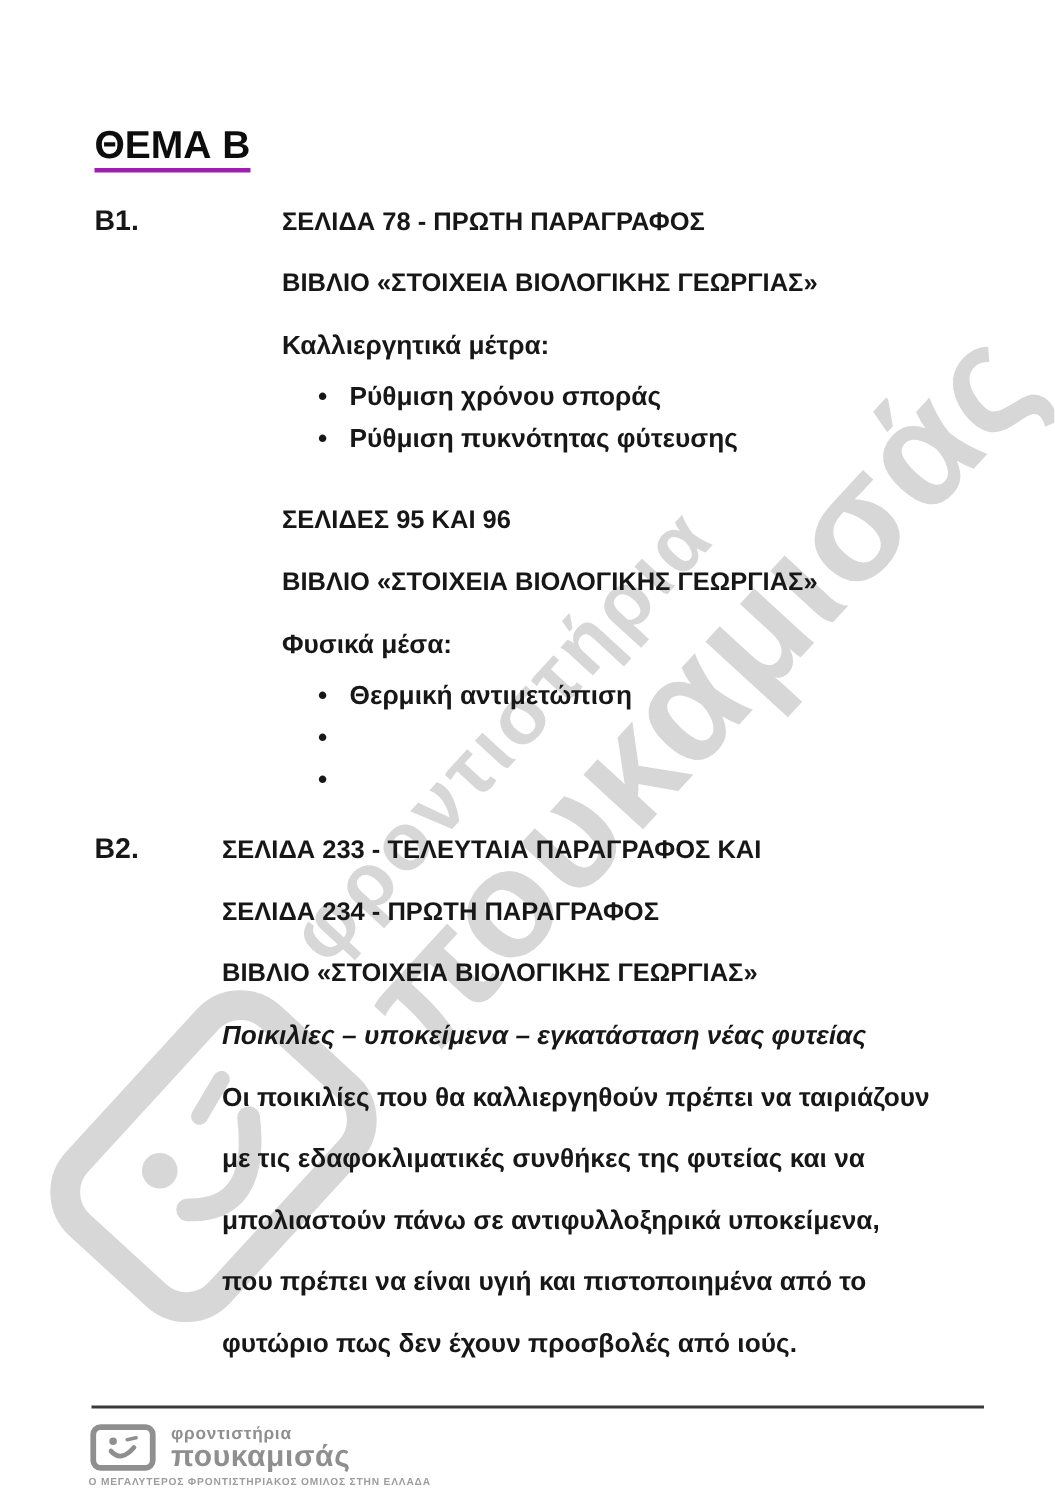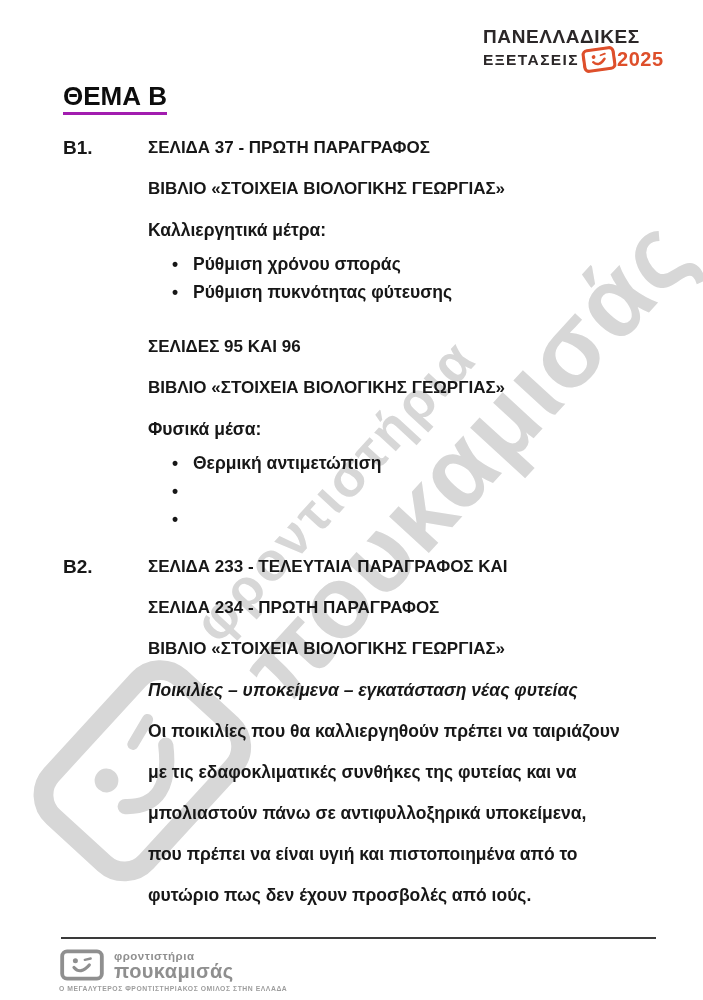--- a/index.html
+++ b/index.html
@@ -38,21 +38,21 @@
   .brand-year{font-size:20px;font-weight:bold;color:var(--accent);letter-spacing:0.5px;}
 
   
   .doc{position:absolute;left:63px;top:82px;width:594px;z-index:1;}
   .title-wrap{margin:0;}
   .title{
     display:inline-block;font-size:26px;font-weight:bold;color:#0d0d0d;
     border-bottom:3px solid #a21caf;padding-bottom:2px;line-height:28px;
   }
   .section{display:grid;grid-template-columns:85px 1fr;}
-  .section-b1{margin-top:21px;}
+  .section-b1{margin-top:21px;gap:40px;}
   .section-b2{margin-top:22px;}
   .sec-label{font-size:19px;font-weight:bold;line-height:24px;}
   .line{font-size:17.5px;font-weight:bold;line-height:24px;margin-bottom:17px;}
   .caps{font-size:17px;}
   .subtitle{font-style:italic;}
   .bullets{list-style:none;margin:8px 0 29px 0;padding:0;}
   .bullets li{display:flex;font-size:17.5px;font-weight:bold;line-height:28px;}
   .bullets .dot{width:21px;margin-left:24px;flex:none;}
   .para .line{margin-bottom:17px;}
   .para .line:last-child{margin-bottom:0;}
@@ -80,45 +80,30 @@
         <path d="M36 15.5 l8.5 -1.8" stroke="currentColor" stroke-width="3.4" stroke-linecap="round" fill="none"></path>
         <path d="M20.5 26.5 q 9.5 11 22 -3.5" stroke="currentColor" stroke-width="4.6" stroke-linecap="round" fill="none"></path>
       </svg>
     </div>
     <div class="wm-text">
       <div class="wm-small">φροντιστήρια</div>
       <div class="wm-big">πουκαμισάς</div>
     </div>
   </div>
 
-  <div class="brand-top">
-    <div class="brand-line1">ΠΑΝΕΛΛΑΔΙΚΕΣ</div>
-    <div class="brand-row2">
-      <span class="brand-line2">ΕΞΕΤΑΣΕΙΣ</span>
-      <span class="brand-smiley">
-        <svg viewBox="0 0 64 46" aria-hidden="true">
-          <rect x="3.5" y="3.5" width="57" height="39" rx="8" fill="none" stroke="currentColor" stroke-width="6"></rect>
-          <circle cx="22.5" cy="17" r="3.6" fill="currentColor"></circle>
-          <path d="M36 15.5 l8.5 -1.8" stroke="currentColor" stroke-width="3.4" stroke-linecap="round" fill="none"></path>
-          <path d="M20.5 26.5 q 9.5 11 22 -3.5" stroke="currentColor" stroke-width="4.6" stroke-linecap="round" fill="none"></path>
-        </svg>
-      </span>
-      <span class="brand-year">2025</span>
-    </div>
-  </div>
 
   <div class="doc">
     <div class="title-wrap">
       <span class="title">ΘΕΜΑ Β</span>
     </div>
 
     <div class="section section-b1">
       <div class="sec-label">Β1.</div>
       <div>
-        <div class="line caps">ΣΕΛΙΔΑ 37 - ΠΡΩΤΗ ΠΑΡΑΓΡΑΦΟΣ</div>
+        <div class="line caps">ΣΕΛΙΔΑ 78 - ΠΡΩΤΗ ΠΑΡΑΓΡΑΦΟΣ</div>
         <div class="line caps">ΒΙΒΛΙΟ «ΣΤΟΙΧΕΙΑ ΒΙΟΛΟΓΙΚΗΣ ΓΕΩΡΓΙΑΣ»</div>
         <div class="line" style="margin-bottom:0;">Καλλιεργητικά μέτρα:</div>
         <ul class="bullets">
           <li>
               <span class="dot">•</span>
               <span>Ρύθμιση χρόνου σποράς</span>
             </li>
           <li>
               <span class="dot">•</span>
               <span>Ρύθμιση πυκνότητας φύτευσης</span>

